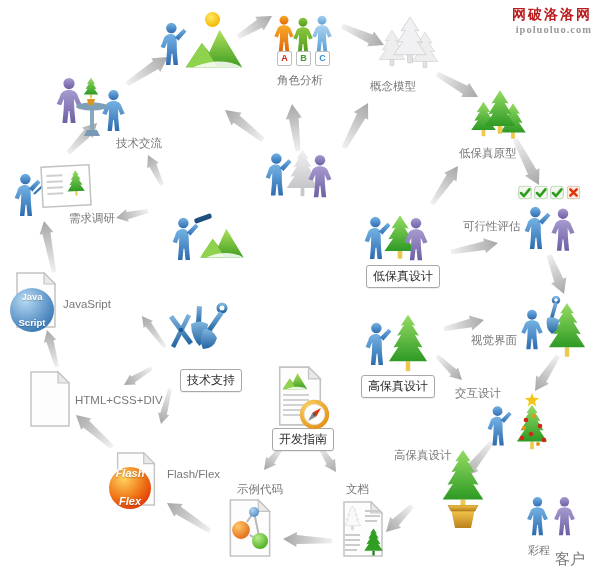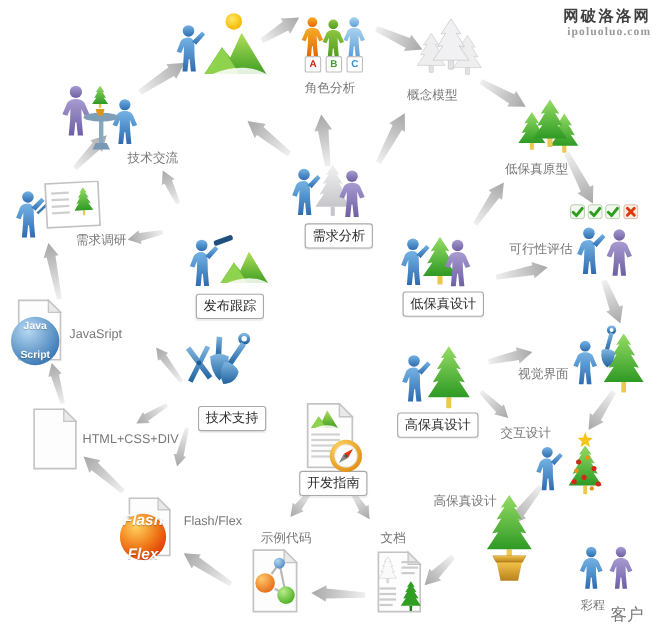--- a/index.html
+++ b/index.html
@@ -9,28 +9,28 @@
   .n{position:absolute;z-index:2;}
   .lbl{position:absolute;z-index:3;color:#787878;font-size:11.5px;white-space:nowrap;}
   .box{position:absolute;z-index:3;background:#fff;border:1px solid #a8a8a8;border-radius:3px;
        padding:2px 6px;font-size:12px;color:#2b2b2b;white-space:nowrap;
        box-shadow:0 1px 1px rgba(0,0,0,.07);}
   .sphere{position:absolute;z-index:4;border-radius:50%;color:#fff;font-weight:bold;
           text-align:center;display:flex;flex-direction:column;justify-content:center;
           line-height:1.08;text-shadow:0 1px 1px rgba(0,0,0,.25);gap:16px;}
   .sphere.js{background:radial-gradient(circle at 35% 28%, #b6d9f2, #3f7cb8 75%);font-size:9.5px;}
   .sphere.html{background:radial-gradient(circle at 35% 28%, #b9e694, #33a013 75%);font-size:9.5px;}
-  .sphere.flash{background:radial-gradient(circle at 35% 28%, #ffd25e, #f07818 48%, #dd2f05 85%);font-size:14px;}
+  .sphere.flash{background:radial-gradient(circle at 35% 28%, #ffd25e, #f07818 48%, #dd2f05 85%);font-size:11px;}
   .sun{position:absolute;z-index:2;border-radius:50%;
        background:radial-gradient(circle at 40% 35%, #ffe966, #f5b800 72%);}
   .letterbox{position:absolute;z-index:3;width:13px;height:13px;background:#fff;border:1px solid #bdbdbd;
              border-radius:2px;font-size:9px;font-weight:bold;text-align:center;line-height:13px;}
   .telescope{position:absolute;z-index:4;background:#1e4f7e;border-radius:2px;}
   .watermark{position:absolute;right:8px;top:6px;text-align:right;z-index:5;}
-  .watermark .w1{font-size:14px;font-weight:bold;color:#404040;letter-spacing:2px;}
+  .watermark .w1{font-size:14px;font-weight:bold;color:#b91c1c;letter-spacing:2px;}
   .watermark .w2{font-size:10.5px;font-weight:bold;color:#9a9a9a;letter-spacing:1px;
                  font-family:Liberation Serif, serif;}
   .two-line{line-height:1.35;text-align:center;}
 </style>
 </head>
 <body>
 
 <div class="canvas">
 
 <svg width="0" height="0" style="position:absolute">
@@ -353,41 +353,39 @@
 
 <svg class="n" style="left:286px;top:143px" width="33" height="60" viewBox="0 0 44 64">
       <use href="#sym-fir" fill="url(#gGray)" color="#c8c8cc"></use>
     </svg>
 <svg class="n" style="left:264px;top:146px" width="30" height="57" viewBox="0 0 40 60">
       <use href="#sym-person-point" fill="url(#gBlue)"></use>
     </svg>
 <svg class="n" style="left:305px;top:149px" width="30" height="55" viewBox="0 0 40 60">
       <use href="#sym-person" fill="url(#gPurple)"></use>
     </svg>
-<div class="box" style="left:277px;top:203px">需求分析</div>
 
 <svg class="n" style="left:383px;top:212px" width="34" height="50" viewBox="0 0 44 60">
       <use href="#sym-pine" fill="url(#gTree)" color="#ecc84e"></use>
     </svg>
 <svg class="n" style="left:363px;top:210px" width="30" height="56" viewBox="0 0 40 60">
       <use href="#sym-person-point" fill="url(#gBlue)"></use>
     </svg>
 <svg class="n" style="left:401px;top:212px" width="30" height="55" viewBox="0 0 40 60">
       <use href="#sym-person" fill="url(#gPurple)"></use>
     </svg>
 <div class="box" style="left:366px;top:265px">低保真设计</div>
 
 <svg class="n" style="left:199px;top:224px" width="46" height="38" viewBox="0 0 64 44">
       <use href="#sym-mountain"></use>
     </svg>
 <svg class="n" style="left:171px;top:211px" width="30" height="56" viewBox="0 0 40 60">
       <use href="#sym-person-point" fill="url(#gBlue)"></use>
     </svg>
 <div class="telescope" style="left:194px;top:216px;width:18px;height:5px;transform:rotate(-20deg)"></div>
-<div class="box" style="left:178px;top:267px">发布跟踪</div>
 
 <svg class="n" style="left:30px;top:164px" width="62" height="48" viewBox="0 0 62 48">
   <line x1="4" y1="30" x2="22" y2="13" stroke="#3c7ab0" stroke-width="2.4"></line>
   <g transform="rotate(-3 36 22)">
     <rect x="12" y="2" width="48" height="40" fill="#fff" stroke="#c2c2c2" stroke-width="1.5"></rect>
     <rect x="17" y="10" width="16" height="2" fill="#cfcfcf"></rect>
     <rect x="17" y="16" width="16" height="2" fill="#cfcfcf"></rect>
     <rect x="17" y="22" width="16" height="2" fill="#cfcfcf"></rect>
     <rect x="17" y="28" width="16" height="2" fill="#cfcfcf"></rect>
     <use href="#sym-fir" x="37" y="6" width="18" height="27" fill="url(#gTree)" color="#ecc84e"></use>

